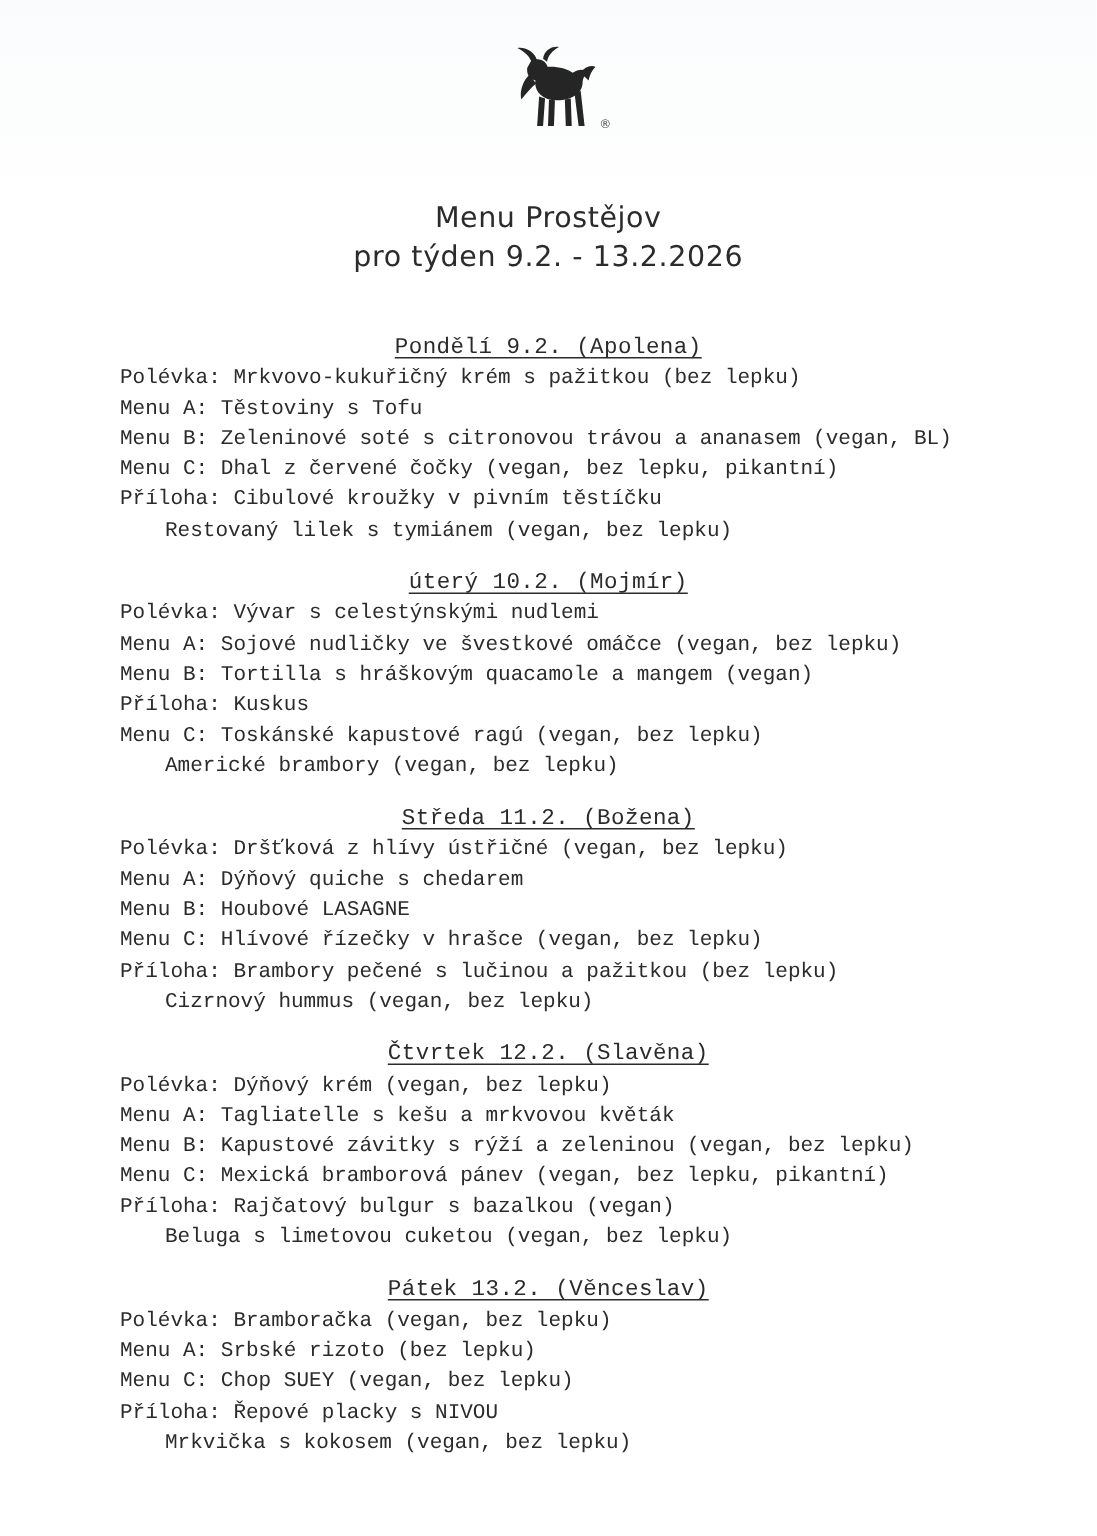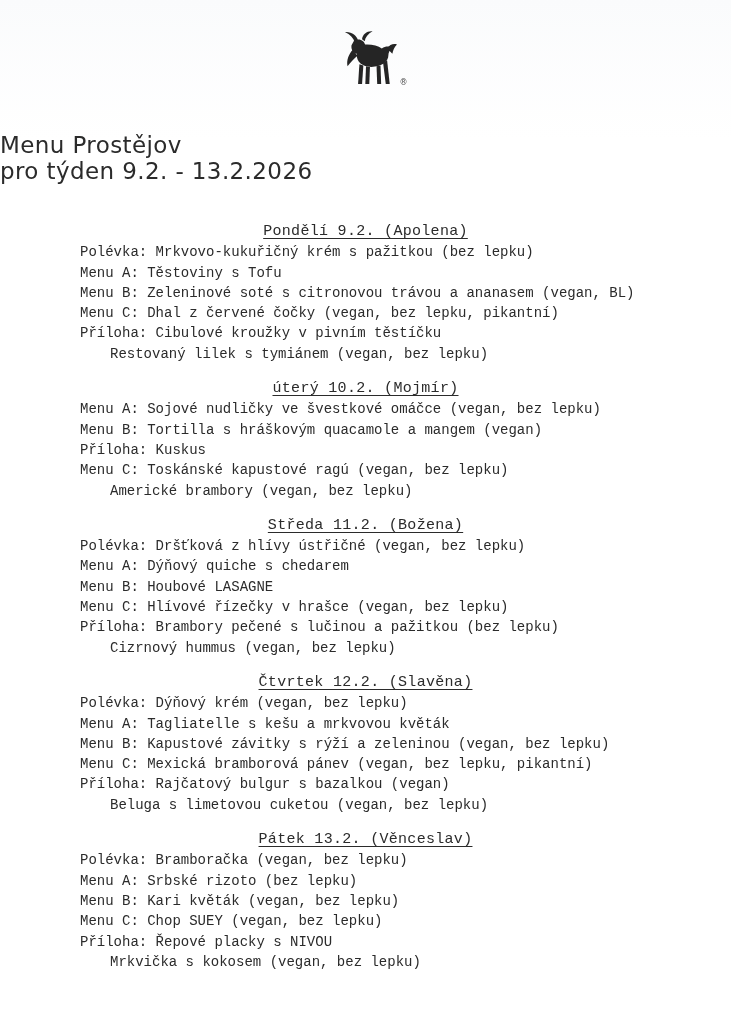--- a/index.html
+++ b/index.html
@@ -31,21 +31,22 @@
   .reg-mark {
     position: absolute;
     right: -9px;
     bottom: 1px;
     font-size: 8px;
     color: #4a4a4a;
     line-height: 1;
   }
   .title-block {
     margin-top: 44px;
-    font-size: 23px;
+    text-align: center;
+    font-size: 19px;
     line-height: 26px;
     letter-spacing: 0.4px;
   }
   .days {
     margin-top: 38px;
     font-family: Liberation Mono, monospace;
   }
   .day {
     margin-bottom: 15px;
   }
@@ -112,20 +113,21 @@
       <div class="line">Polévka: Mrkvovo-kukuřičný krém s pažitkou (bez lepku)</div>
       <div class="line">Menu A: Těstoviny s Tofu</div>
       <div class="line">Menu B: Zeleninové soté s citronovou trávou a ananasem (vegan, BL)</div>
       <div class="line">Menu C: Dhal z červené čočky (vegan, bez lepku, pikantní)</div>
       <div class="line">Příloha: Cibulové kroužky v pivním těstíčku</div>
       <div class="line indent">Restovaný lilek s tymiánem (vegan, bez lepku)</div>
     </div>
 
     <div class="day">
       <div class="day-header">úterý 10.2. (Mojmír)</div>
+      <div class="line">Polévka: Vývar s celestýnskými nudlemi</div>
       <div class="line">Menu A: Sojové nudličky ve švestkové omáčce (vegan, bez lepku)</div>
       <div class="line">Menu B: Tortilla s hráškovým quacamole a mangem (vegan)</div>
       <div class="line">Příloha: Kuskus</div>
       <div class="line">Menu C: Toskánské kapustové ragú (vegan, bez lepku)</div>
       <div class="line indent">Americké brambory (vegan, bez lepku)</div>
     </div>
 
     <div class="day">
       <div class="day-header">Středa 11.2. (Božena)</div>
       <div class="line">Polévka: Dršťková z hlívy ústřičné (vegan, bez lepku)</div>
@@ -143,20 +145,19 @@
       <div class="line">Menu B: Kapustové závitky s rýží a zeleninou (vegan, bez lepku)</div>
       <div class="line">Menu C: Mexická bramborová pánev (vegan, bez lepku, pikantní)</div>
       <div class="line">Příloha: Rajčatový bulgur s bazalkou (vegan)</div>
       <div class="line indent">Beluga s limetovou cuketou (vegan, bez lepku)</div>
     </div>
 
     <div class="day">
       <div class="day-header">Pátek 13.2. (Věnceslav)</div>
       <div class="line">Polévka: Bramboračka (vegan, bez lepku)</div>
       <div class="line">Menu A: Srbské rizoto (bez lepku)</div>
-      <div class="line">Menu B: Kari květák (vegan, bez lepku)</div>
       <div class="line">Menu C: Chop SUEY (vegan, bez lepku)</div>
       <div class="line">Příloha: Řepové placky s NIVOU</div>
       <div class="line indent">Mrkvička s kokosem (vegan, bez lepku)</div>
     </div>
 
   </div>
 </div>
 
 </body></html>

